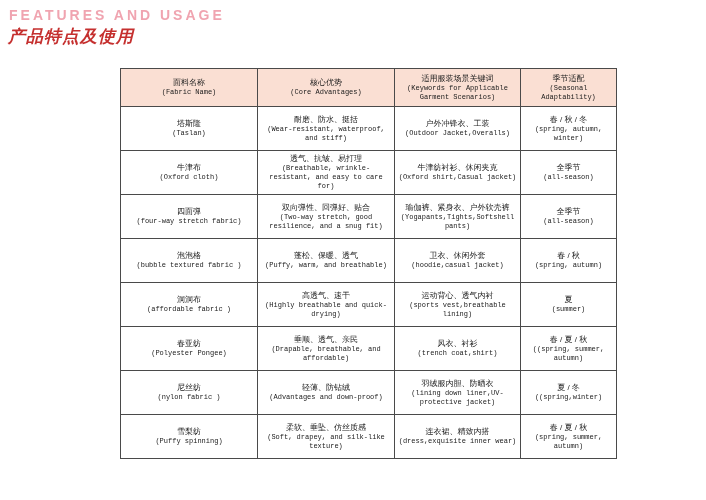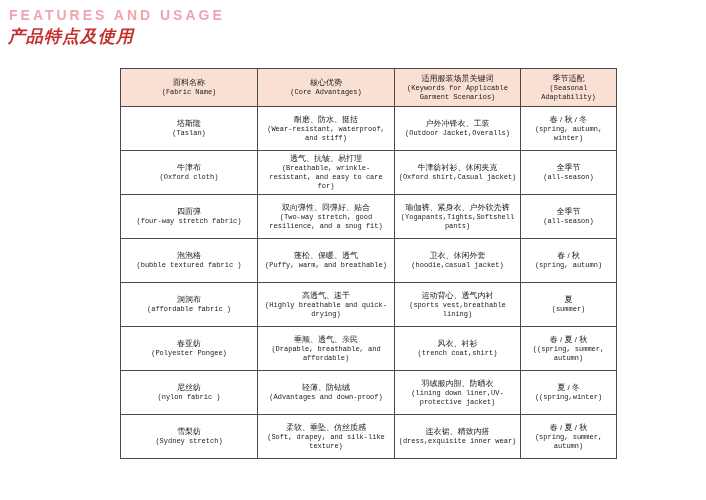--- a/index.html
+++ b/index.html
@@ -222,21 +222,21 @@
           <div class="en">(lining down liner,UV-protective jacket)</div>
         </td>
         <td>
           <div class="zh">夏 / 冬</div>
           <div class="en">((spring,winter)</div>
         </td>
       </tr>
       <tr>
         <td>
           <div class="zh">雪梨纺</div>
-          <div class="en">(Sydney stretch)</div>
+          <div class="en">(Puffy spinning)</div>
         </td>
         <td>
           <div class="zh">柔软、垂坠、仿丝质感</div>
           <div class="en">(Soft, drapey, and silk-like texture)</div>
         </td>
         <td>
           <div class="zh">连衣裙、精致内搭</div>
           <div class="en">(dress,exquisite inner wear)</div>
         </td>
         <td>

